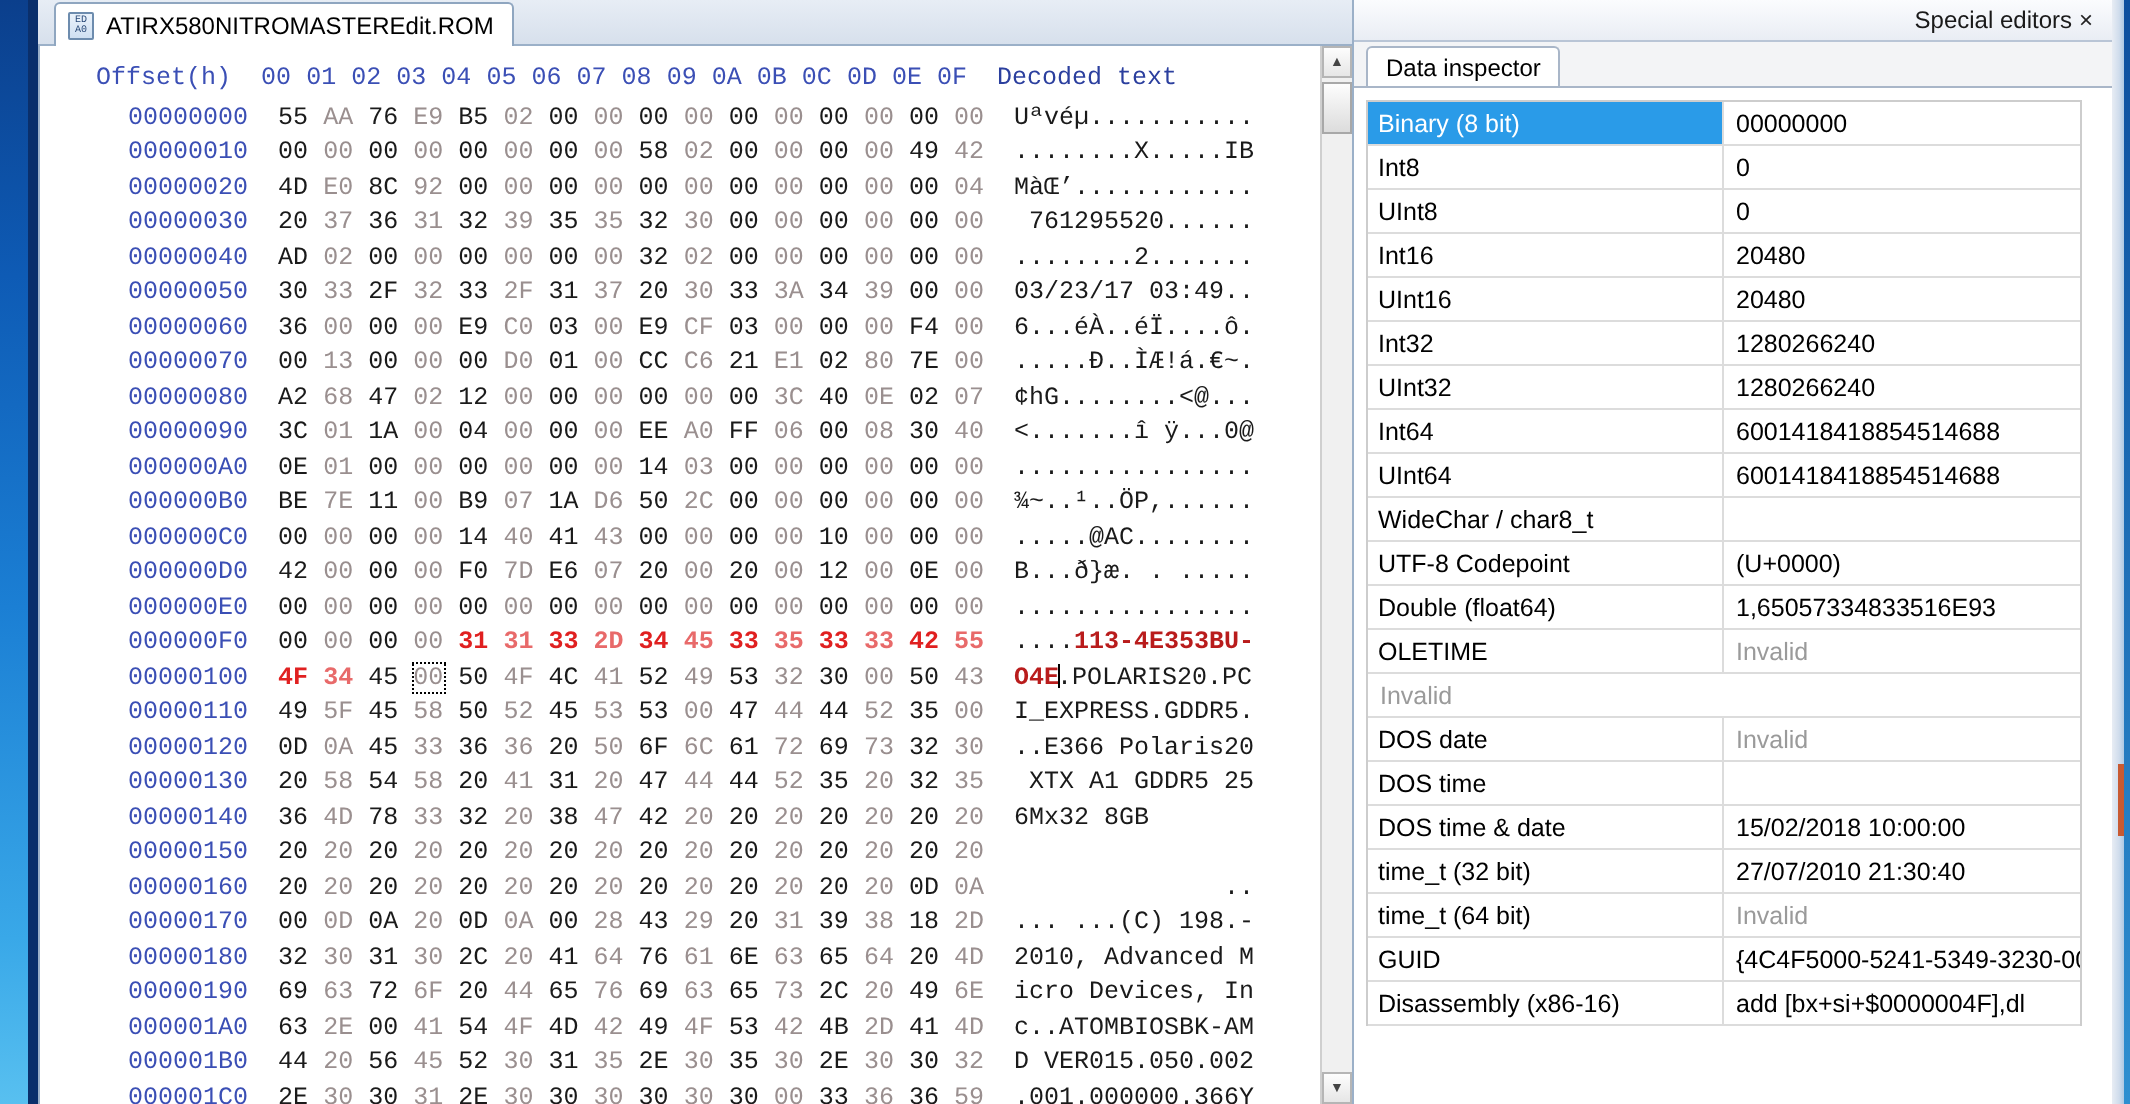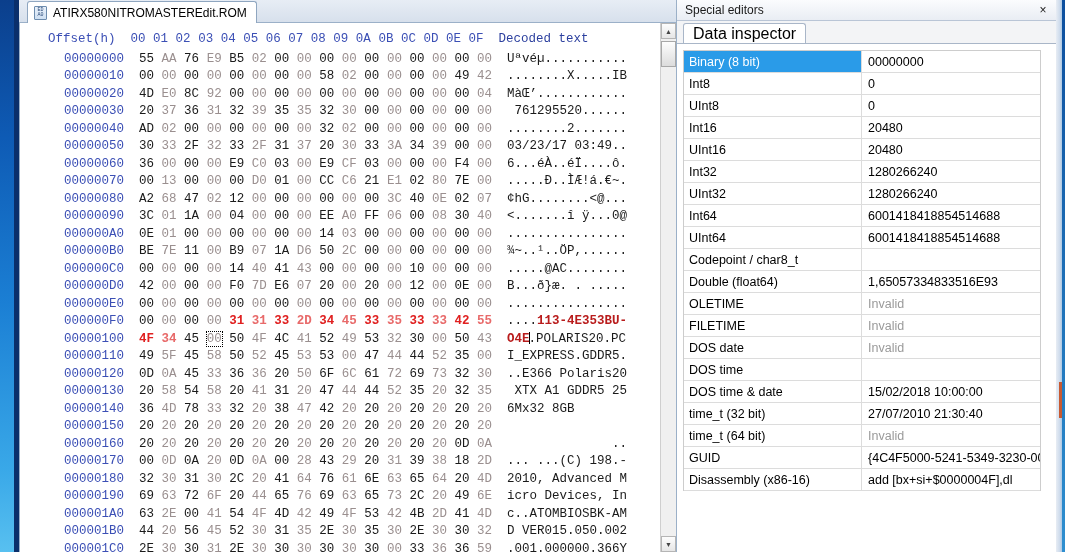--- a/index.html
+++ b/index.html
@@ -150,20 +150,21 @@
   .dock-title {
     position: absolute; left: 0; top: 0;
     width: 379px; height: 21px;
     background: linear-gradient(to bottom, #fbfcfe 0%, #e9edf4 100%);
     border-bottom: 1px solid #b9c5d6;
     box-sizing: border-box;
     display: flex; align-items: center;
     padding: 0 6px 0 8px;
     font-size: 12px;
     color: #1a1a1a;
+    text-align: right;
   }
   .dock-title-text { flex: 1; }
   .dock-close {
     width: 14px; height: 14px;
     display: flex; align-items: center; justify-content: center;
     font-size: 12px; color: #222; cursor: default;
     font-family: "Liberation Sans", sans-serif;
   }
   .dock-tabs {
     position: absolute; left: 0; top: 21px;
@@ -173,21 +174,21 @@
   }
   .dock-tab {
     position: absolute; left: 6px; top: 2px;
     height: 20px;
     background: #ffffff;
     border: 1px solid #a9b6c8;
     border-bottom: 1px solid #ffffff;
     border-radius: 3px 3px 0 0;
     padding: 0 9px;
     display: flex; align-items: center;
-    font-size: 16px; color: #000;
+    font-size: 12px; color: #000;
   }
   .dock-content {
     position: absolute; left: 0; top: 43px;
     width: 379px; height: 509px;
     background: #ffffff;
     border-top: 1px solid #a9b6c8;
     box-sizing: border-box;
     padding: 6px 4px 4px 6px;
   }
   .inspector {
@@ -324,33 +325,36 @@
           </div>
           <div class="ins-row">
             <span class="ins-name">Int64</span>
             <span class="ins-val">6001418418854514688</span>
           </div>
           <div class="ins-row">
             <span class="ins-name">UInt64</span>
             <span class="ins-val">6001418418854514688</span>
           </div>
           <div class="ins-row">
-            <span class="ins-name">Codepoint / char8_t</span>
+            <span class="ins-name">WideChar / char8_t</span>
             <span class="ins-val"></span>
+          </div>
+          <div class="ins-row">
+            <span class="ins-name">UTF-8 Codepoint</span>
+            <span class="ins-val"> (U+0000)</span>
           </div>
           <div class="ins-row">
             <span class="ins-name">Double (float64)</span>
             <span class="ins-val">1,65057334833516E93</span>
           </div>
           <div class="ins-row">
             <span class="ins-name">OLETIME</span>
             <span class="ins-val invalid">Invalid</span>
           </div>
           <div class="ins-row">
-            <span class="ins-name">FILETIME</span>
             <span class="ins-val invalid">Invalid</span>
           </div>
           <div class="ins-row">
             <span class="ins-name">DOS date</span>
             <span class="ins-val invalid">Invalid</span>
           </div>
           <div class="ins-row">
             <span class="ins-name">DOS time</span>
           </div>
           <div class="ins-row">

